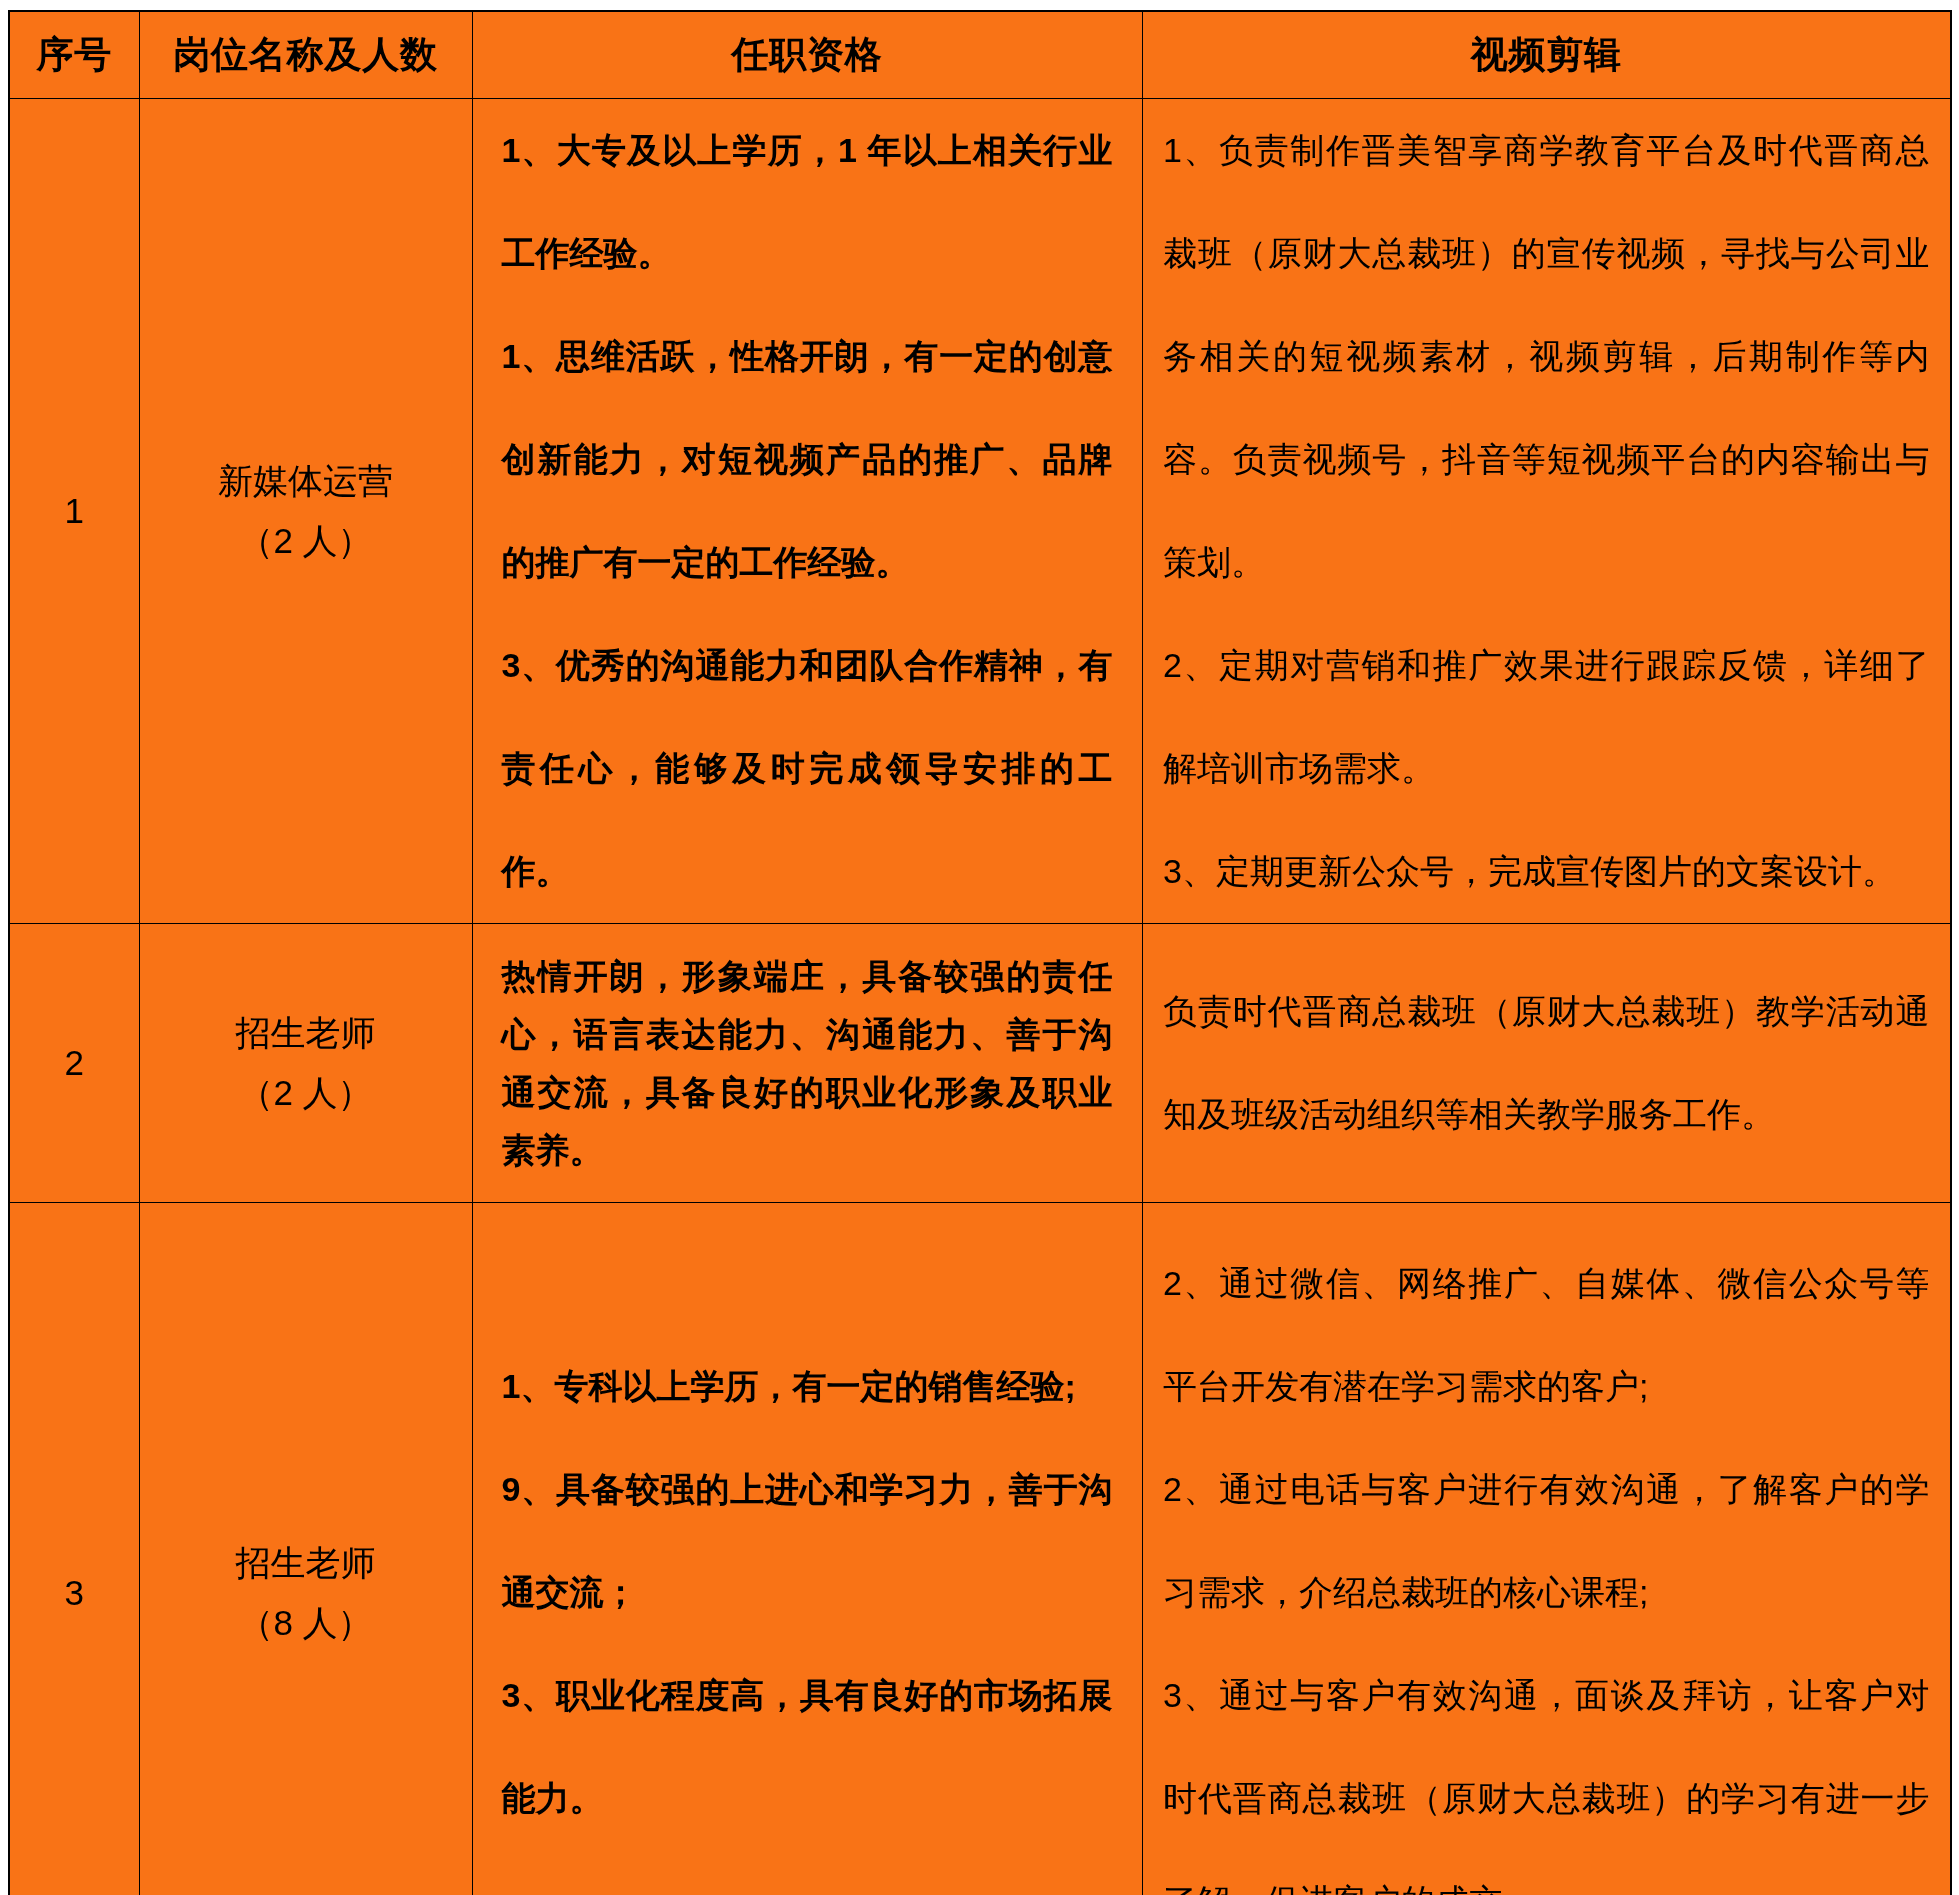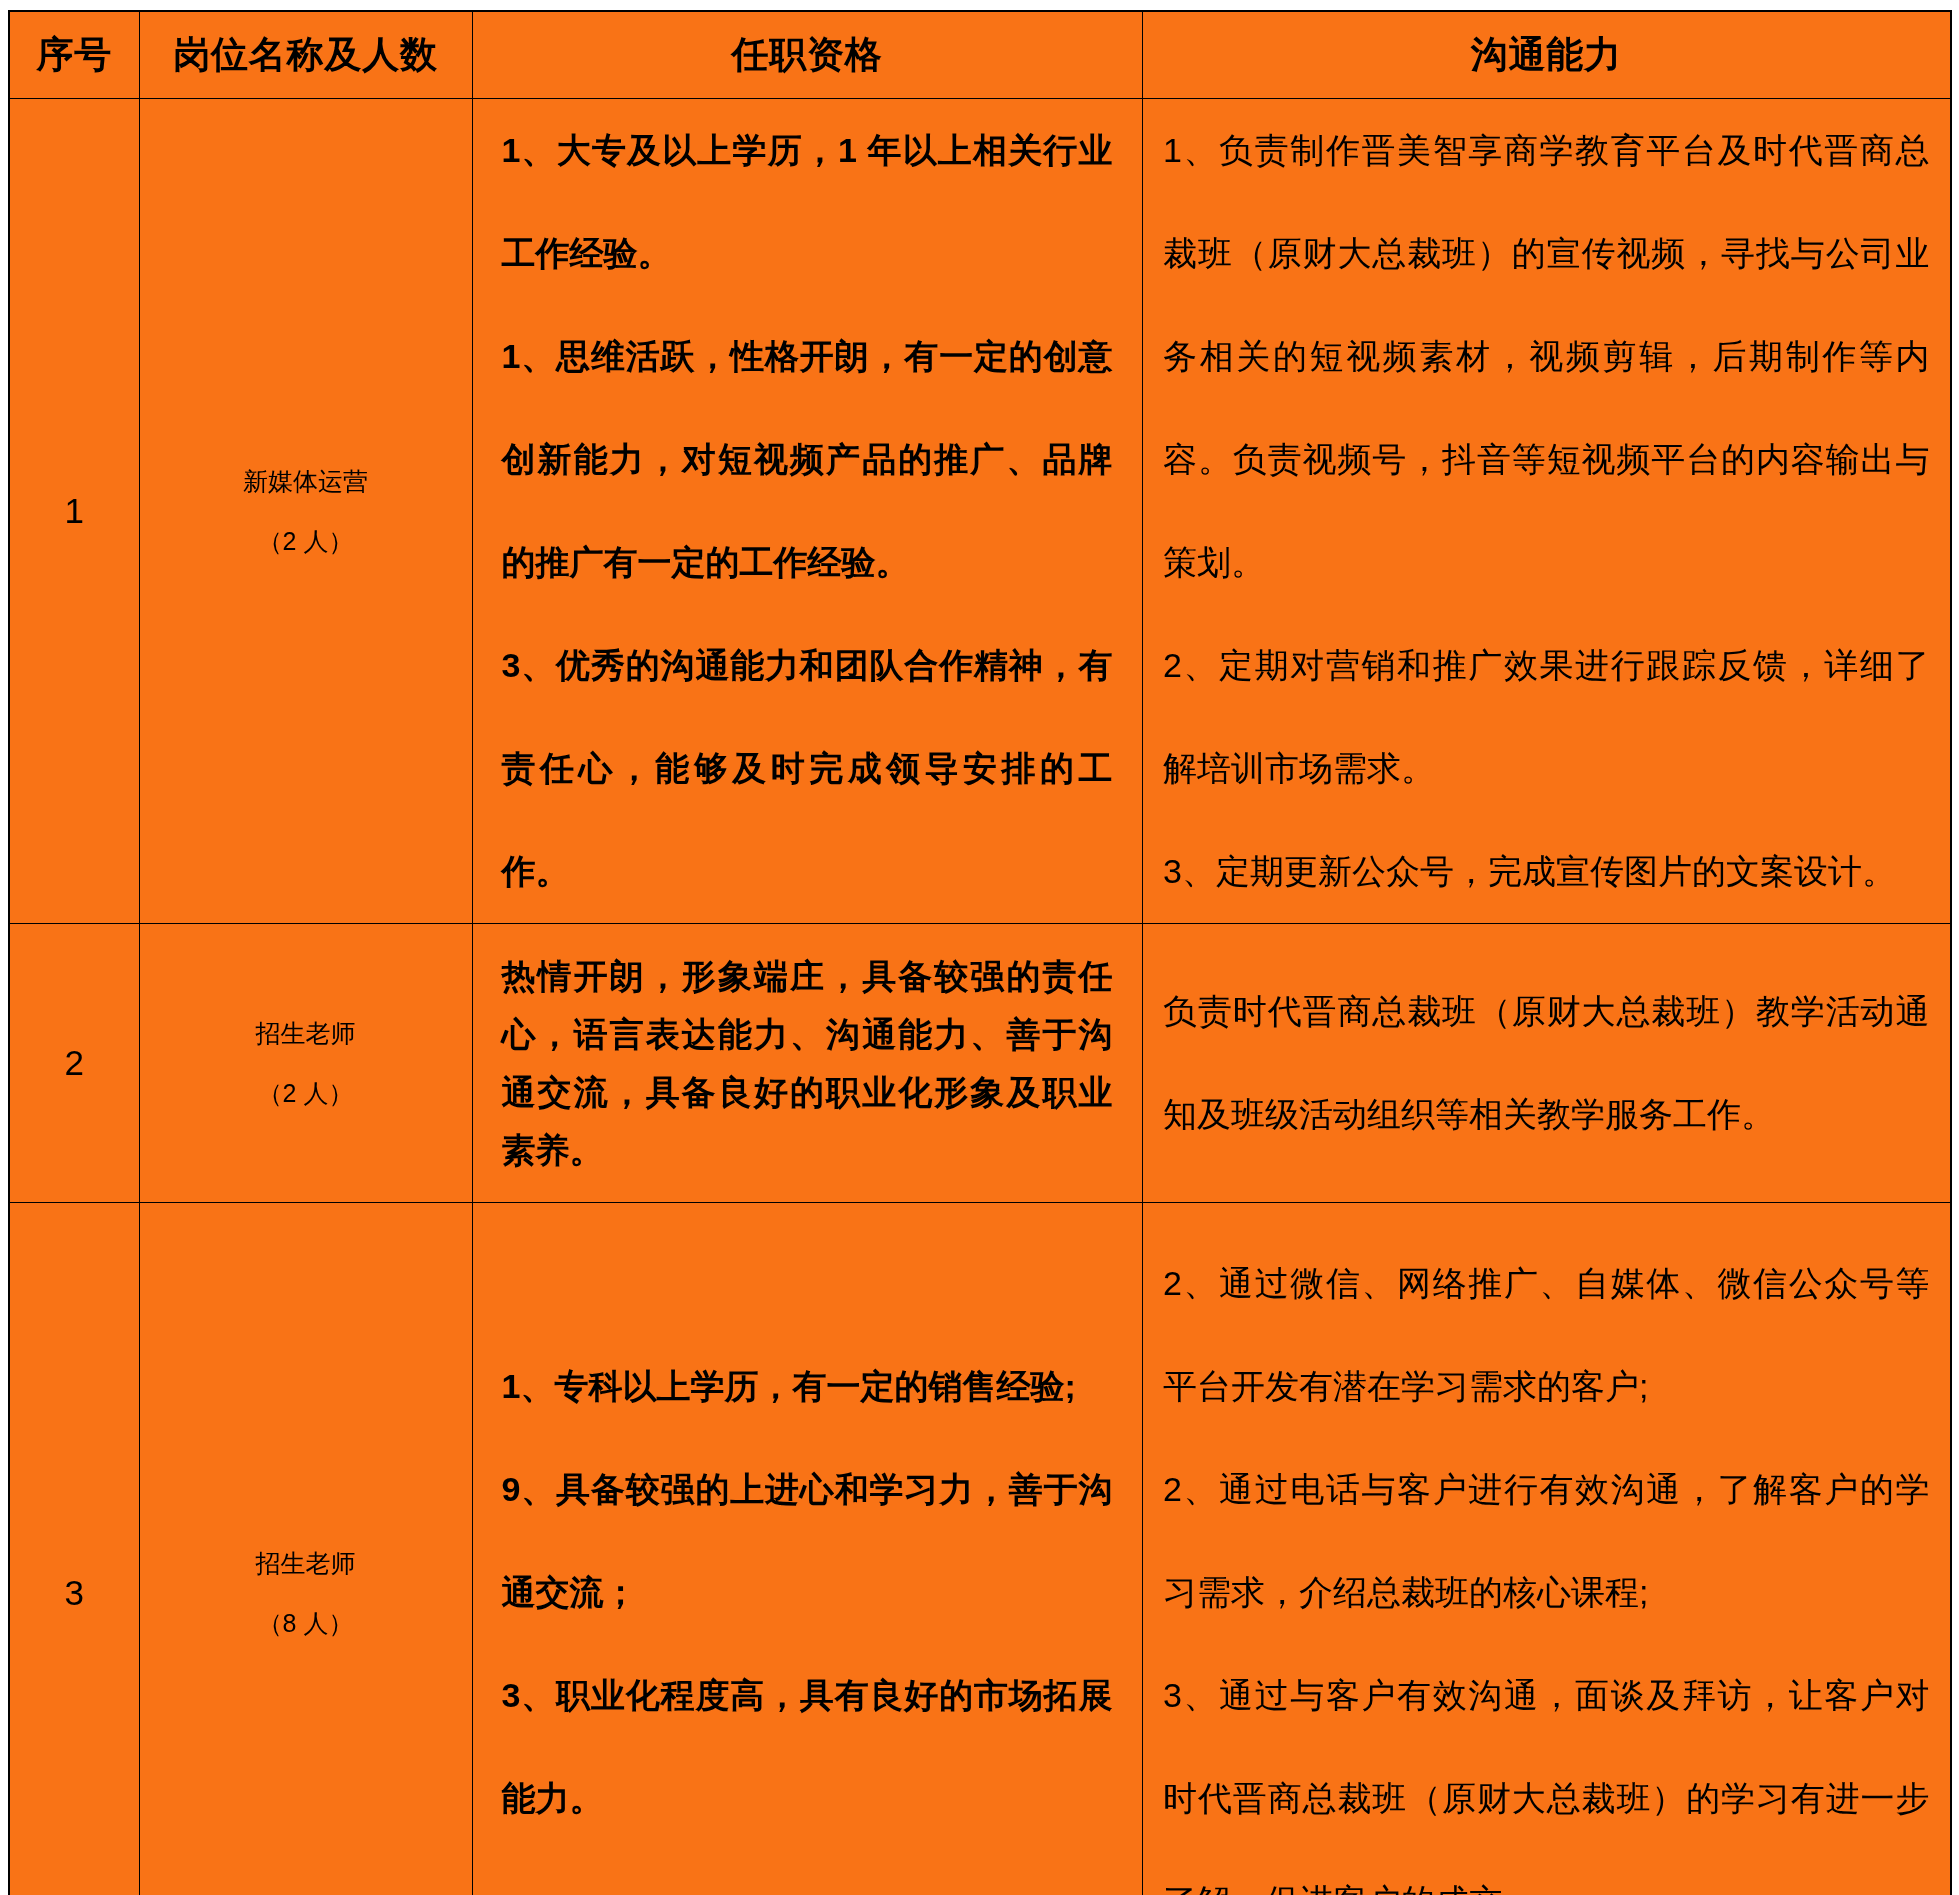--- a/index.html
+++ b/index.html
@@ -48,21 +48,21 @@
   tr.r2 { height: 279px; }
   tr.r3 { height: 781px; }
 
   td.c-serial {
     text-align: center;
     font-size: 35px;
     line-height: 60px;
   }
   td.c-pos {
     text-align: center;
-    font-size: 25px;
+    font-size: 35px;
     line-height: 60px;
   }
   td.c-text {
     font-size: 34px;
     line-height: 103px;
     text-align: justify;
     text-justify: inter-ideograph;
     margin-top: 20px;
   }
   td.c-qual { padding: 0 29px; font-weight: bold; }
@@ -79,21 +79,21 @@
       <col class="w-serial">
       <col class="w-pos">
       <col class="w-qual">
       <col class="w-resp">
     </colgroup>
     <thead>
       <tr>
         <th>序号</th>
         <th>岗位名称及人数</th>
         <th>任职资格</th>
-        <th>沟通能力</th>
+        <th>视频剪辑</th>
       </tr>
     </thead>
     <tbody>
       <tr class="r1">
         <td class="c-serial">1</td>
         <td class="c-pos">
           <p>新媒体运营</p>
           <p>（2 人）</p>
         </td>
         <td class="c-text c-qual">

